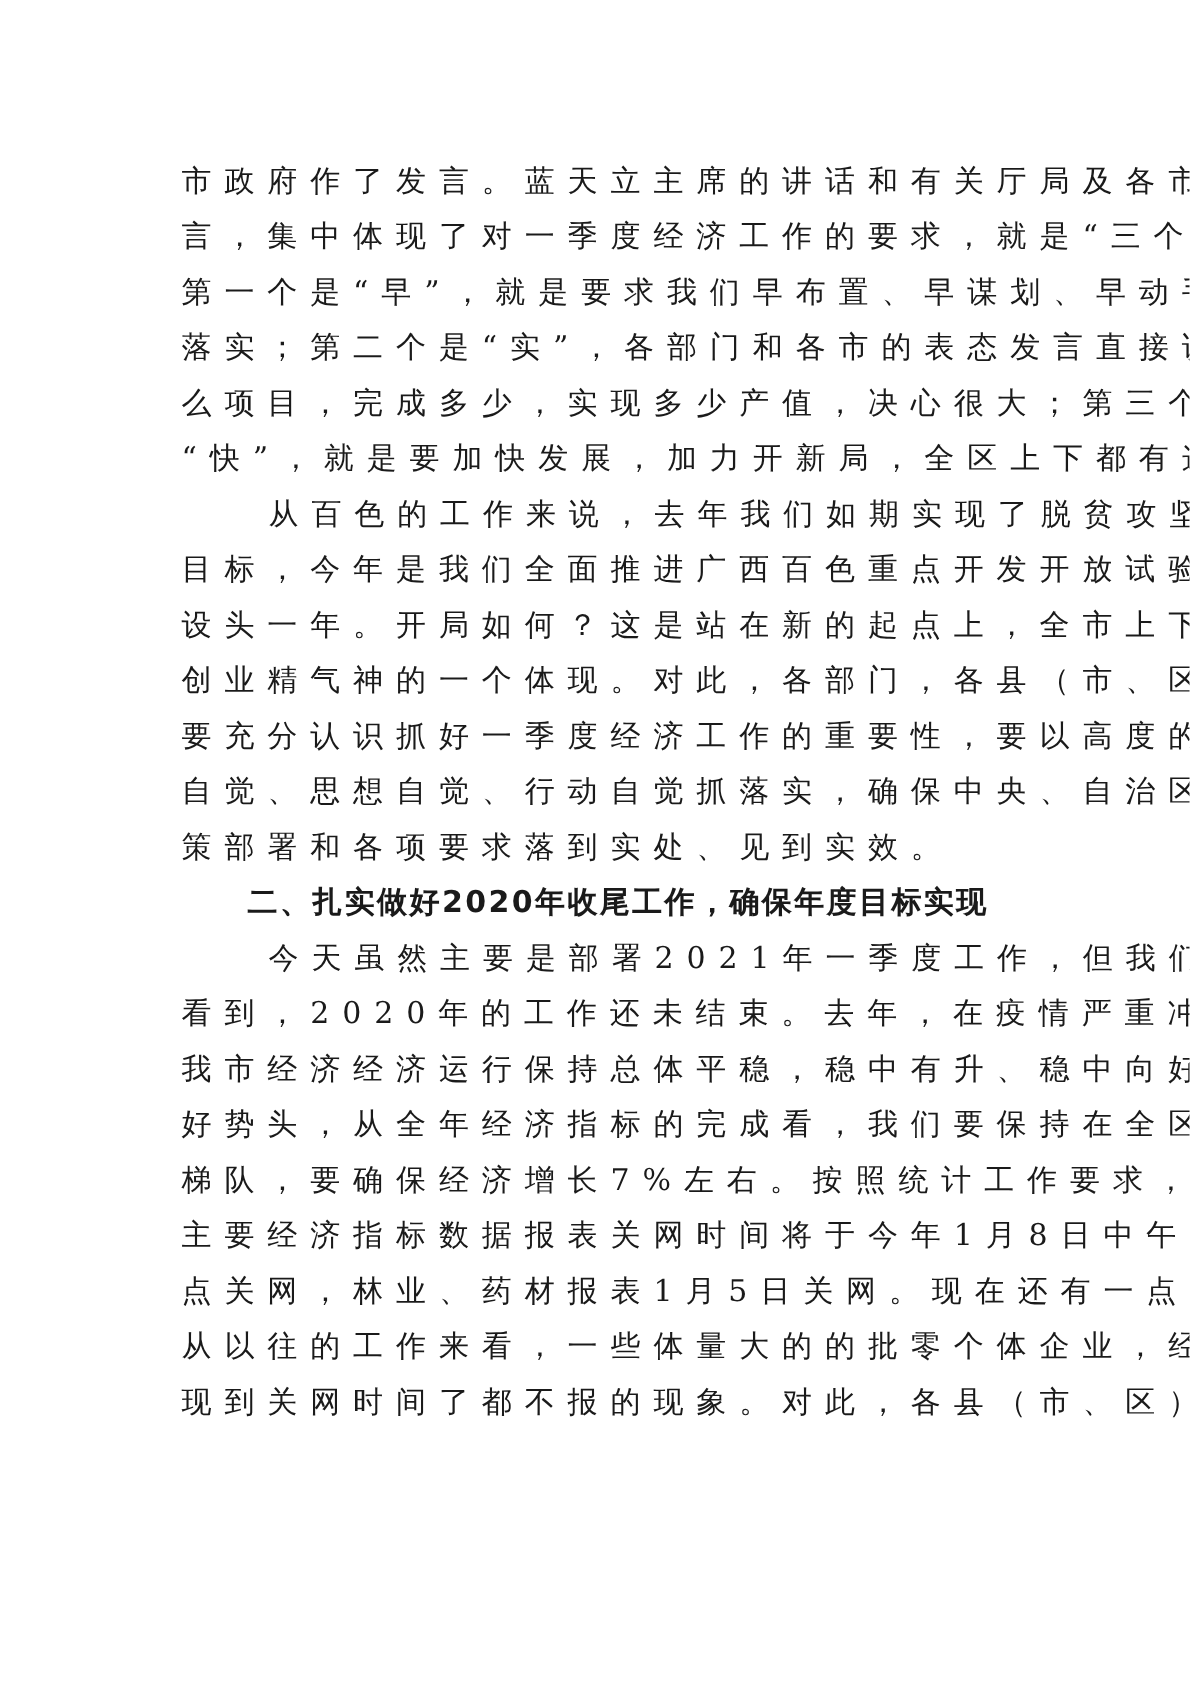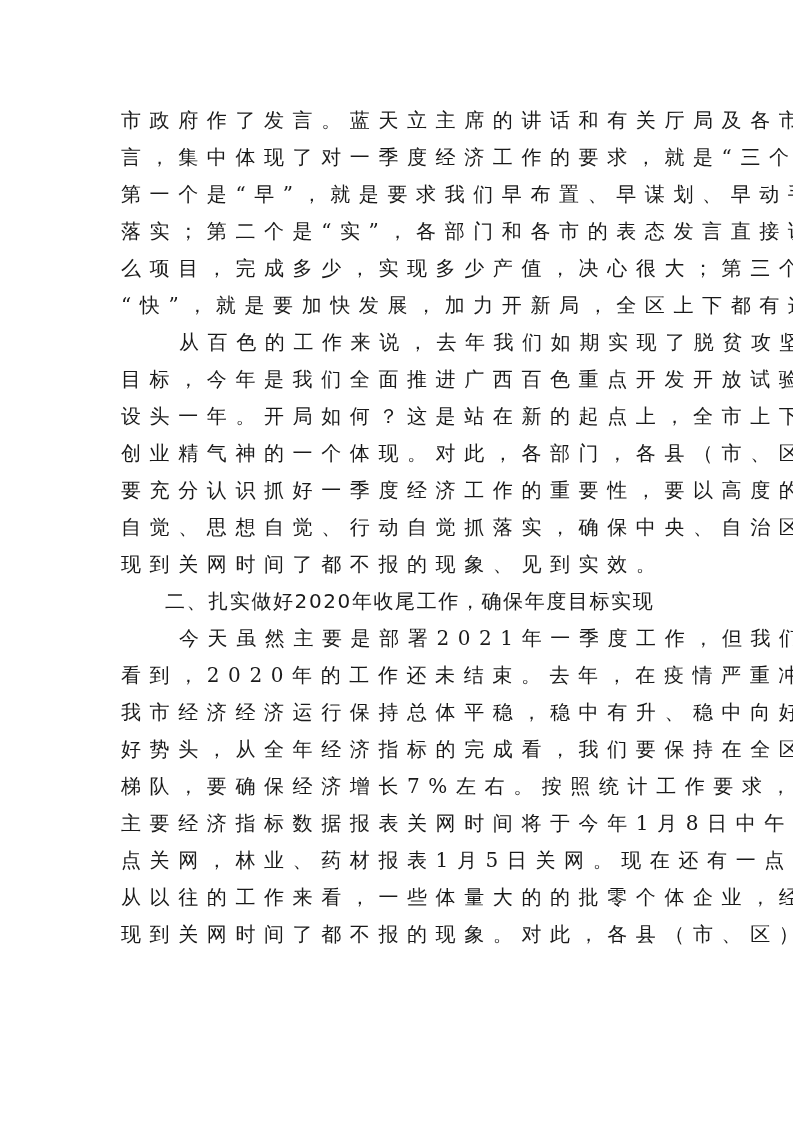--- a/index.html
+++ b/index.html
@@ -28,21 +28,21 @@
     white-space: nowrap;
     letter-spacing: 8.6px;
   }
   .line.indent {
     padding-left: 58px;
   }
   .heading {
     height: 37px;
     line-height: 37px;
     font-size: 20px;
-    font-weight: normal;
+    font-weight: bold;
     white-space: nowrap;
     letter-spacing: 1.6px;
     padding-left: 44px;
     font-family: "DejaVu Sans", "Liberation Sans", sans-serif;
   }
 </style>
 </head>
 <body>
 
 <div class="page">
@@ -56,21 +56,21 @@
     <div class="line">“快”，就是要加快发展，加力开新局，全区上下都有这样的</div>
   </div>
 
   <div>
     <div class="line indent">从百色的工作来说，去年我们如期实现了脱贫攻坚任务</div>
     <div class="line">目标，今年是我们全面推进广西百色重点开发开放试验区建</div>
     <div class="line">设头一年。开局如何？这是站在新的起点上，全市上下干事</div>
     <div class="line">创业精气神的一个体现。对此，各部门，各县（市、区），</div>
     <div class="line">要充分认识抓好一季度经济工作的重要性，要以高度的政治</div>
     <div class="line">自觉、思想自觉、行动自觉抓落实，确保中央、自治区的决</div>
-    <div class="line">现到关网时间了都不报的现象、见到实效。</div>
+    <div class="line">策部署和各项要求落到实处、见到实效。</div>
   </div>
 
   <div class="heading">二、扎实做好2020年收尾工作，确保年度目标实现</div>
 
   <div>
     <div class="line indent">今天虽然主要是部署2021年一季度工作，但我们也要</div>
     <div class="line">看到，2020年的工作还未结束。去年，在疫情严重冲击下，</div>
     <div class="line">我市经济经济运行保持总体平稳，稳中有升、稳中向好的良</div>
     <div class="line">好势头，从全年经济指标的完成看，我们要保持在全区第一</div>
     <div class="line">梯队，要确保经济增长7%左右。按照统计工作要求，各项</div>

